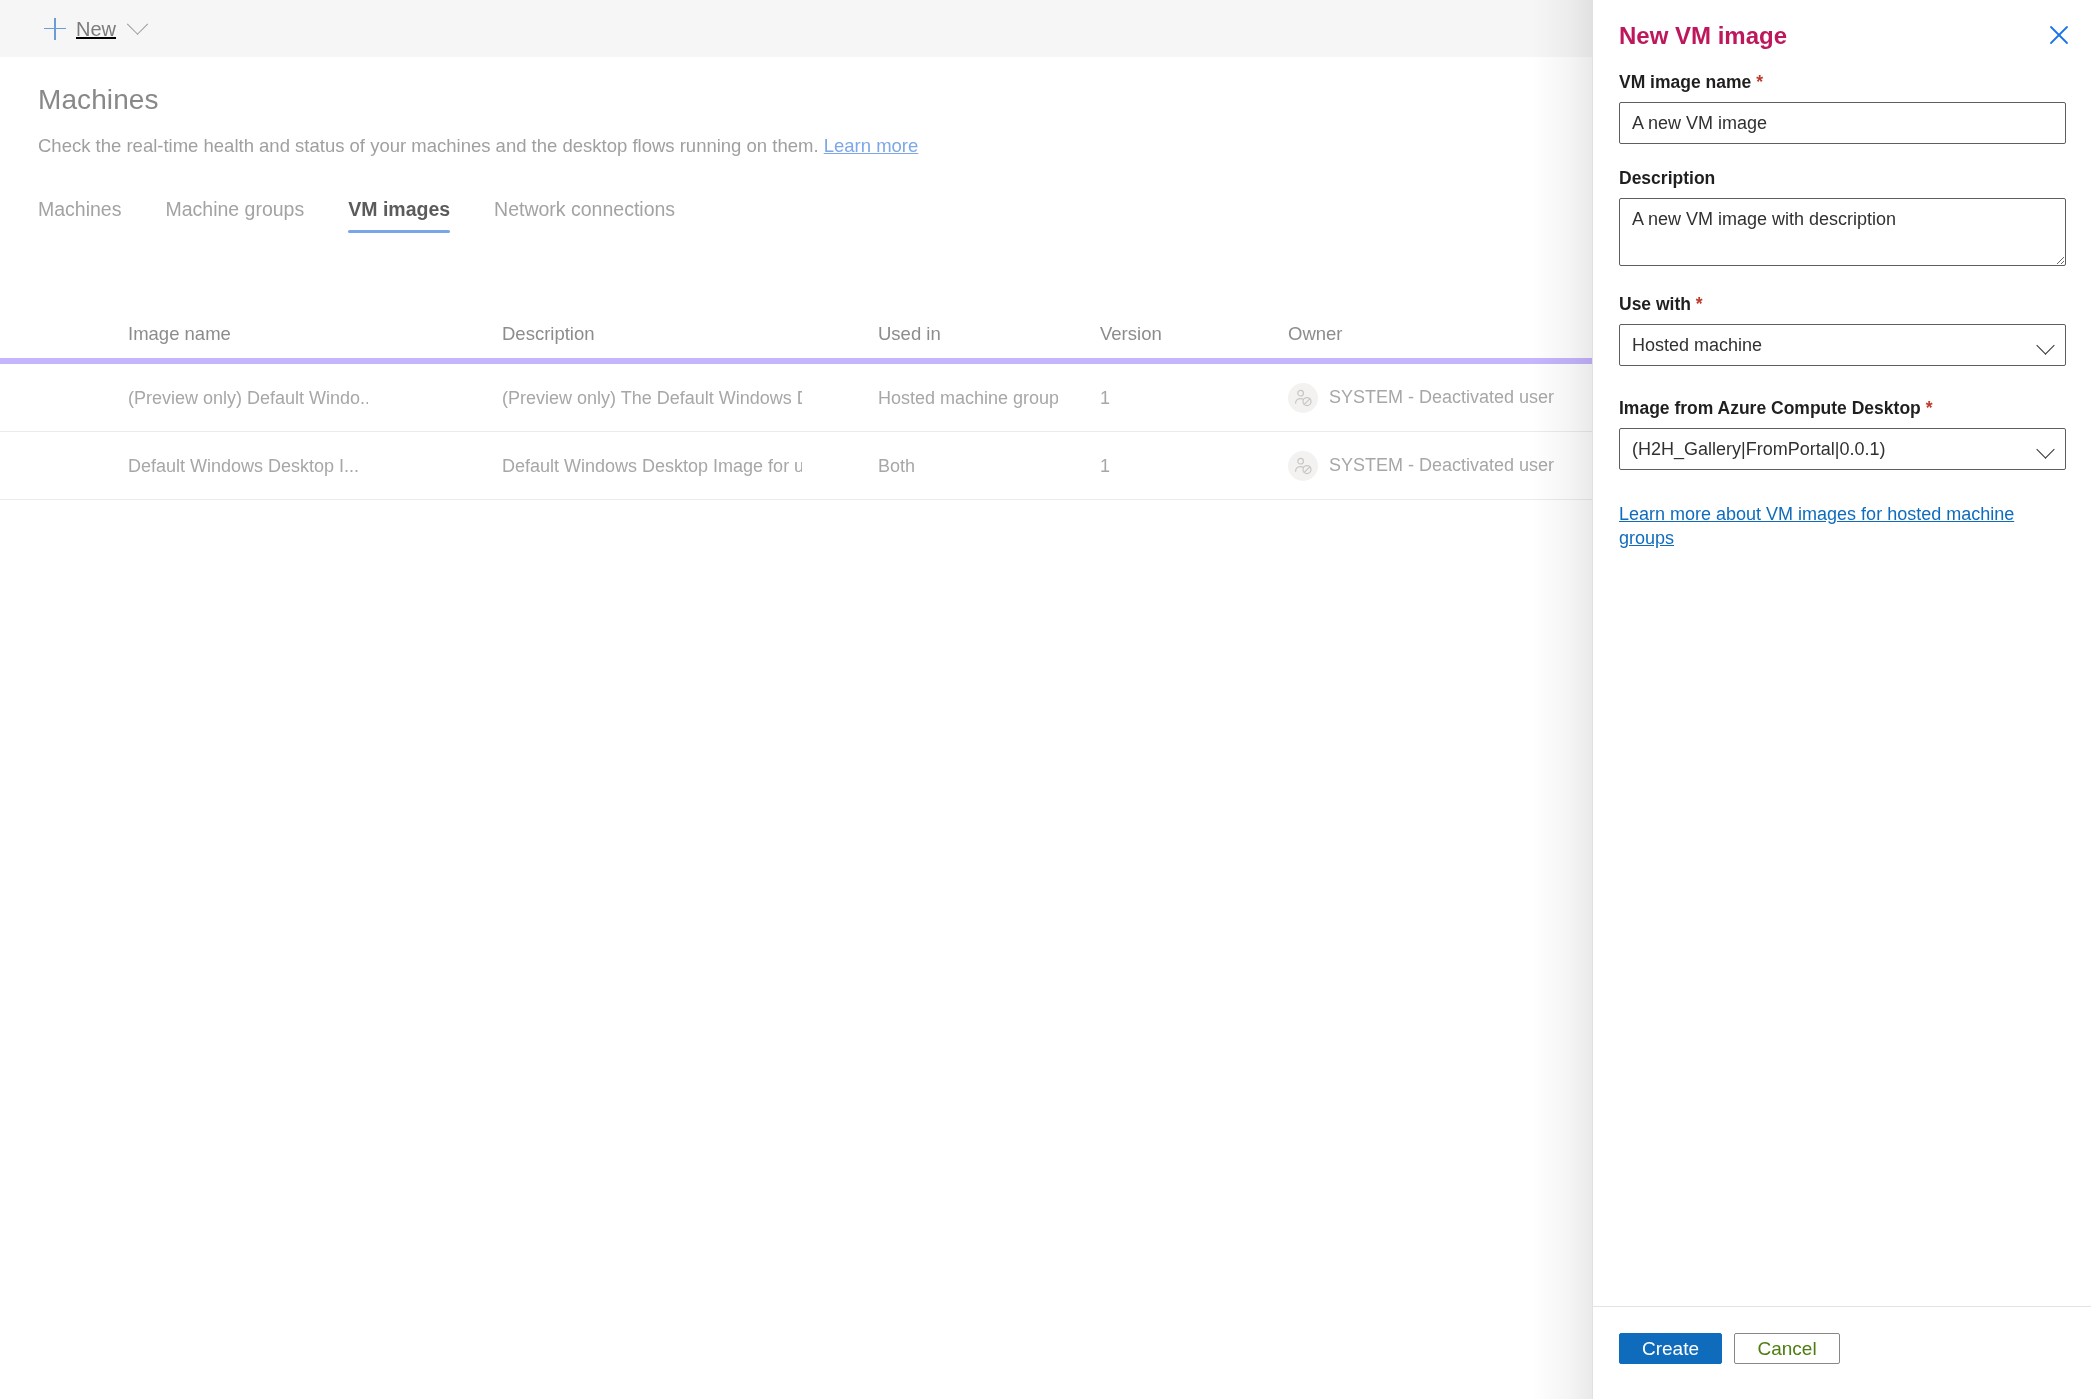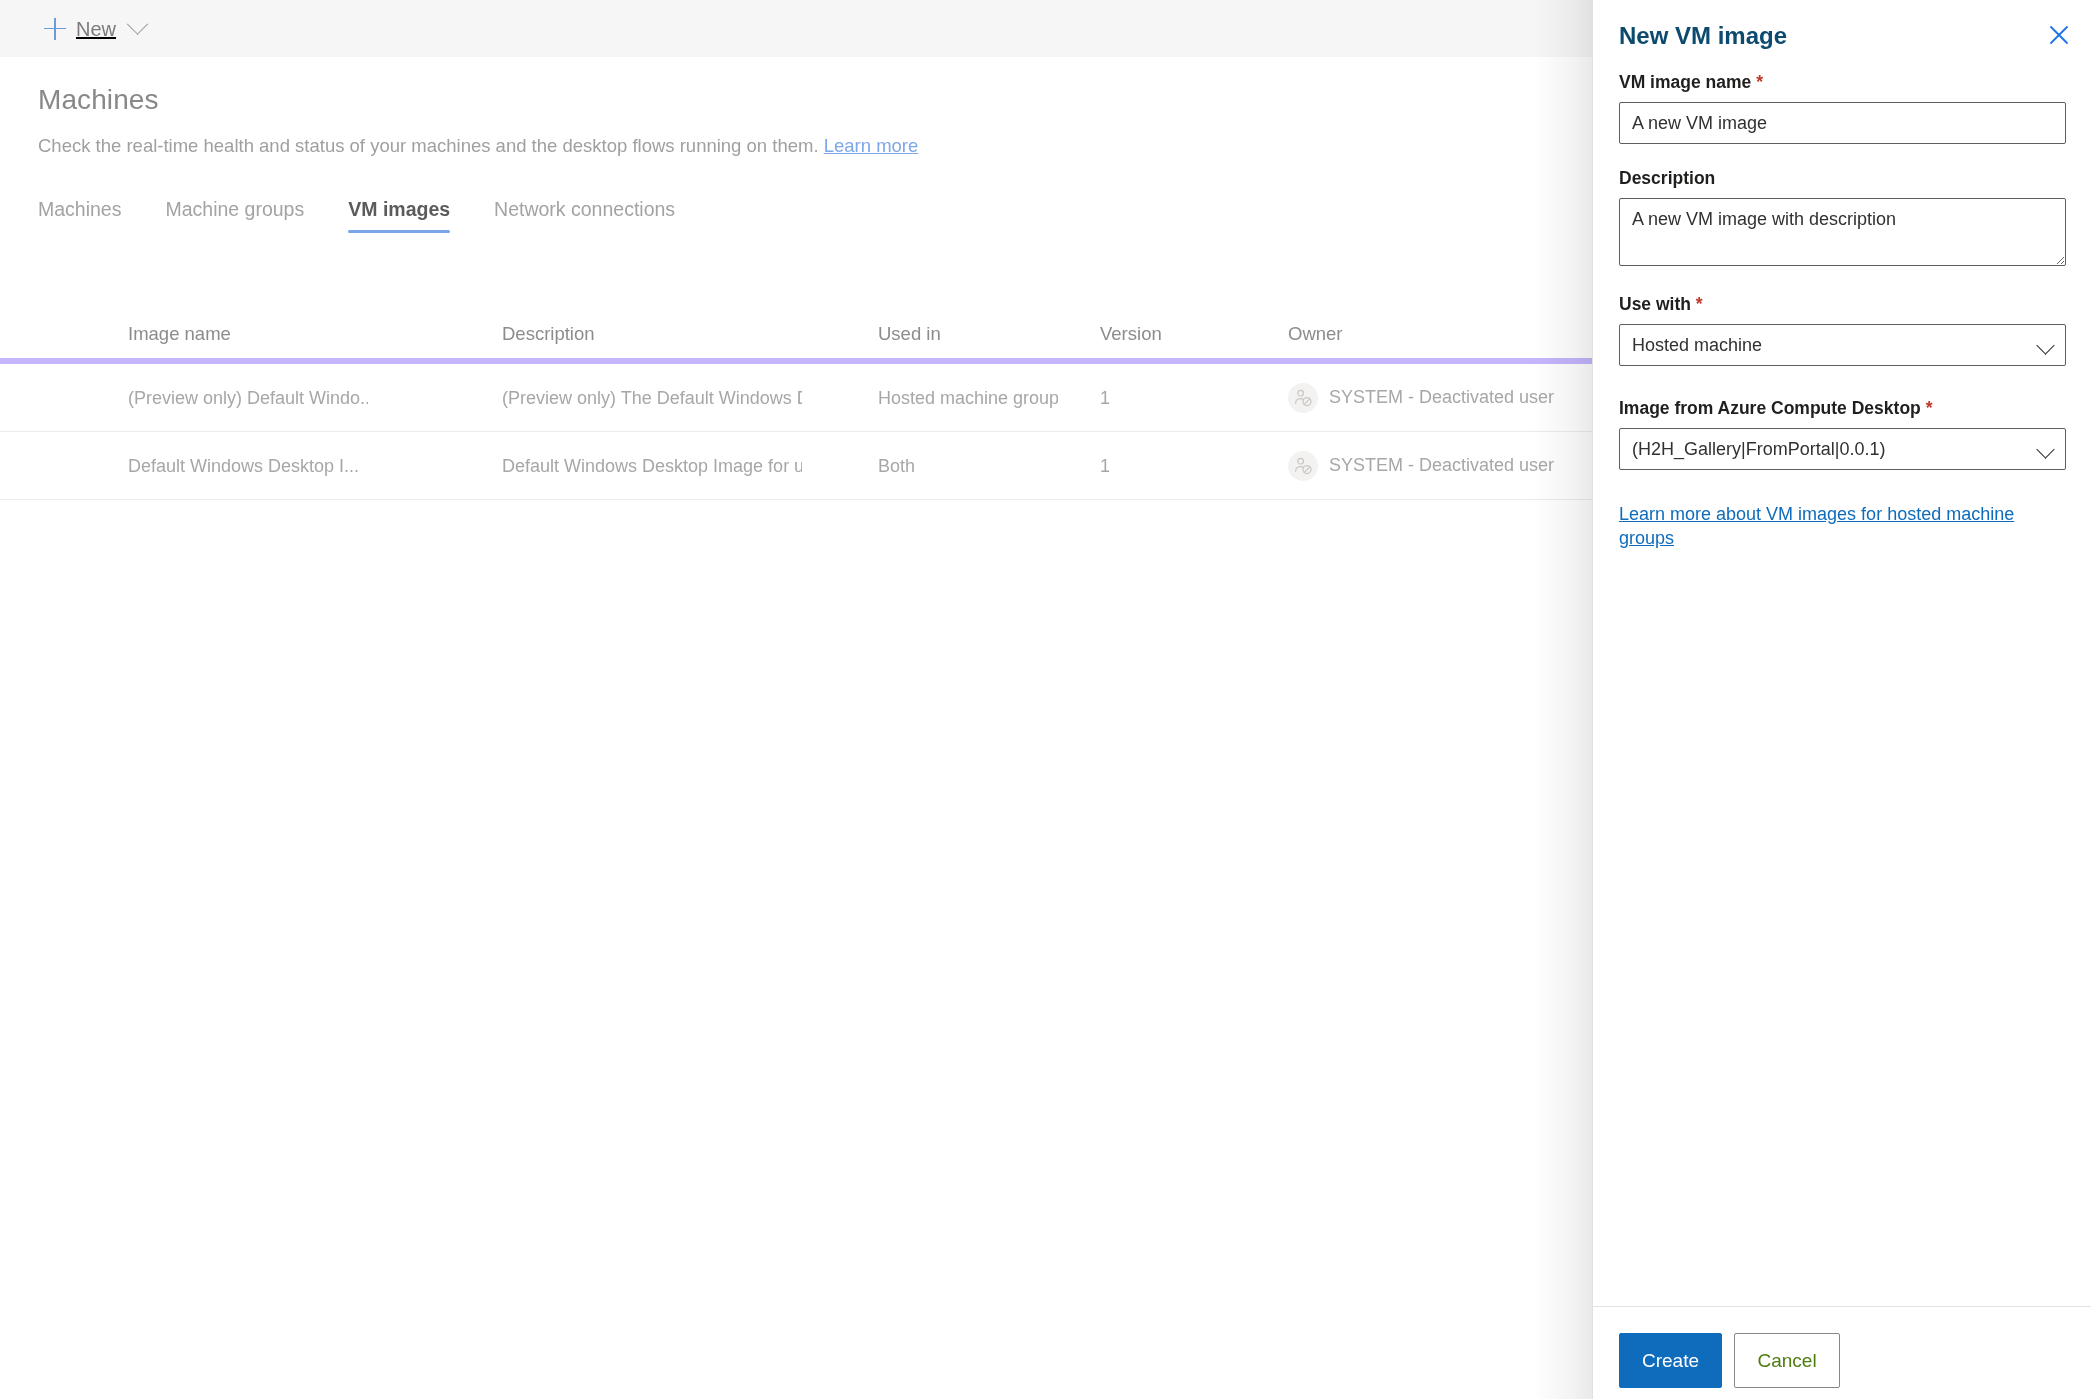--- a/index.html
+++ b/index.html
@@ -205,21 +205,21 @@
   #flyout-header {
     position: absolute;
     left: 0; top: 0;
     width: 499px; height: 72px;
   }
   #flyout-title {
     position: absolute;
     left: 26px; top: 22px;
     font-size: 24px;
     font-weight: 700;
-    color: #0c4a6e;
+    color: #be185d;
     white-space: nowrap;
   }
   #close-button {
     position: absolute;
     right: 16px; top: 18px;
     width: 34px; height: 34px;
     background: transparent;
     border: 0;
     cursor: pointer;
     padding: 0;
@@ -320,21 +320,21 @@
   #flyout-footer {
     position: absolute;
     left: 0; bottom: 0;
     width: 499px;
     height: 93px;
     border-top: 1px solid #e3e3e3;
     box-sizing: border-box;
     padding: 26px 0 0 26px;
   }
   .btn {
-    height: 55px;
+    height: 31px;
     min-width: 0;
     border-radius: 2px;
     font-size: 19px;
     font-family: "Liberation Sans", sans-serif;
     cursor: pointer;
     padding: 0 22px;
     box-sizing: border-box;
   }
   #create-button {
     background: #0f6cbd;

